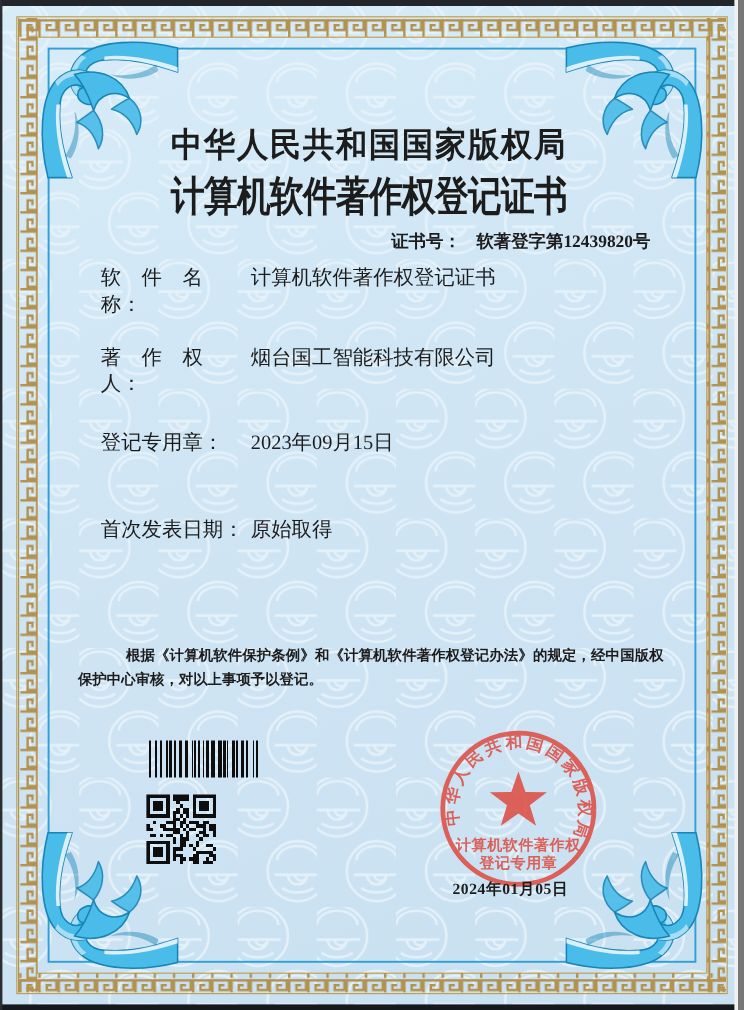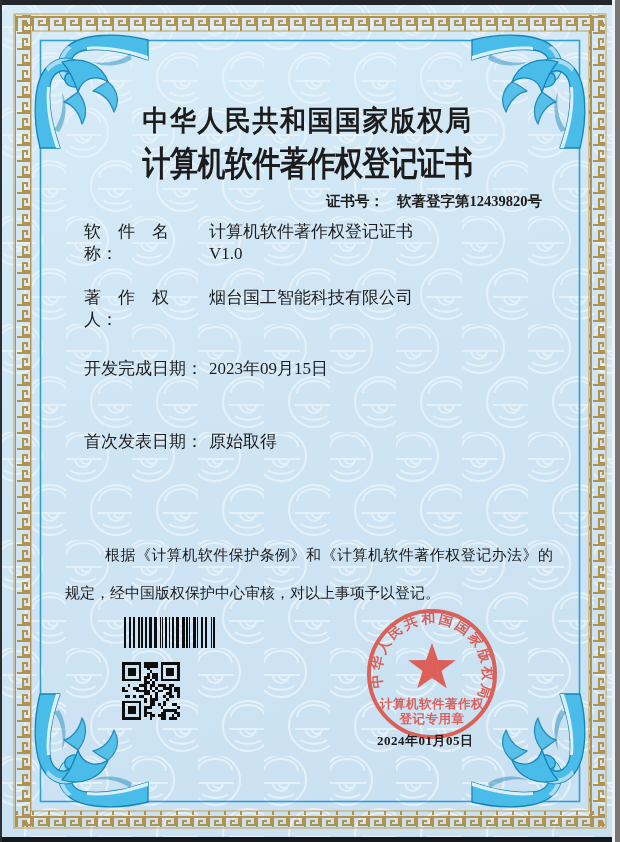--- a/index.html
+++ b/index.html
@@ -11,22 +11,22 @@
   .authority{position:absolute;top:102px;left:0;right:0;text-align:center;
              font-size:26px;font-weight:bold;letter-spacing:1.5px;transform:scaleY(1.08);transform-origin:top center;}
   .cert-title{position:absolute;top:141px;left:0;right:0;text-align:center;
               font-size:28px;font-weight:bold;letter-spacing:-0.5px;transform:scaleY(1.22);transform-origin:top center;}
   .cert-no{position:absolute;top:192px;right:73px;font-size:14.5px;font-weight:bold;}
   .cert-no .val{margin-left:13px;text-align:right;}
   .field-row{position:absolute;left:84px;font-size:17px;font-weight:normal;line-height:22px;}
   .field-label{display:inline-block;width:125px;vertical-align:top;}
   .field-value{display:inline-block;vertical-align:top;}
   .r0{top:221px}.r1{top:287px}.r2{top:358px}.r3{top:395px}.r4{top:431px}.r5{top:467px}.r6{top:503px}
-  .statement{position:absolute;left:65px;top:536px;width:488px;font-size:15px;font-weight:normal;
-             line-height:38px;text-indent:40px;text-align:justify;}
+  .statement{position:absolute;left:65px;top:536px;width:488px;font-size:12px;font-weight:bold;
+             line-height:20px;text-indent:40px;text-align:justify;}
   .barcode{position:absolute;left:124px;top:617px;}
   .qrcode{position:absolute;left:122px;top:662px;}
   .seal{position:absolute;left:358px;top:600px;}
   .issue-date{position:absolute;left:377px;top:732px;font-size:13px;font-weight:bold;letter-spacing:0.5px;}
   .edge{position:absolute;z-index:6;}
   .edge-top{left:0;top:0;right:0;height:5px;background:#22262a;}
   .edge-bottom{left:0;bottom:0;right:0;height:5px;background:#15181c;}
   .edge-left{left:0;top:0;bottom:0;width:2px;background:#2a2e33;}
   .edge-right{right:0;top:0;bottom:0;width:3px;background:#eef2f4;}
 </style>
@@ -91,30 +91,29 @@
     <div class="authority">中华人民共和国国家版权局</div>
     <div class="cert-title">计算机软件著作权登记证书</div>
 
     <div class="cert-no">
       <span>证书号：</span><span class="val">软著登字第12439820号</span>
     </div>
 
     <div class="field-row r0">
       <span class="field-label">软　件　名　称：</span><span class="field-value">
         <div>计算机软件著作权登记证书</div>
-        <div>V1.0</div>
       </span>
     </div>
 
     <div class="field-row r1">
       <span class="field-label">著　作　权　人：</span><span class="field-value">烟台国工智能科技有限公司</span>
     </div>
 
     <div class="field-row r2">
-      <span class="field-label">开发完成日期：</span><span class="field-value">2023年09月15日</span>
+      <span class="field-label">登记专用章：</span><span class="field-value">2023年09月15日</span>
     </div>
 
 
     <div class="field-row r4">
       <span class="field-label">首次发表日期：</span><span class="field-value">原始取得</span>
     </div>
 
 
 
     <div class="statement">根据《计算机软件保护条例》和《计算机软件著作权登记办法》的规定，经中国版权保护中心审核，对以上事项予以登记。</div>

